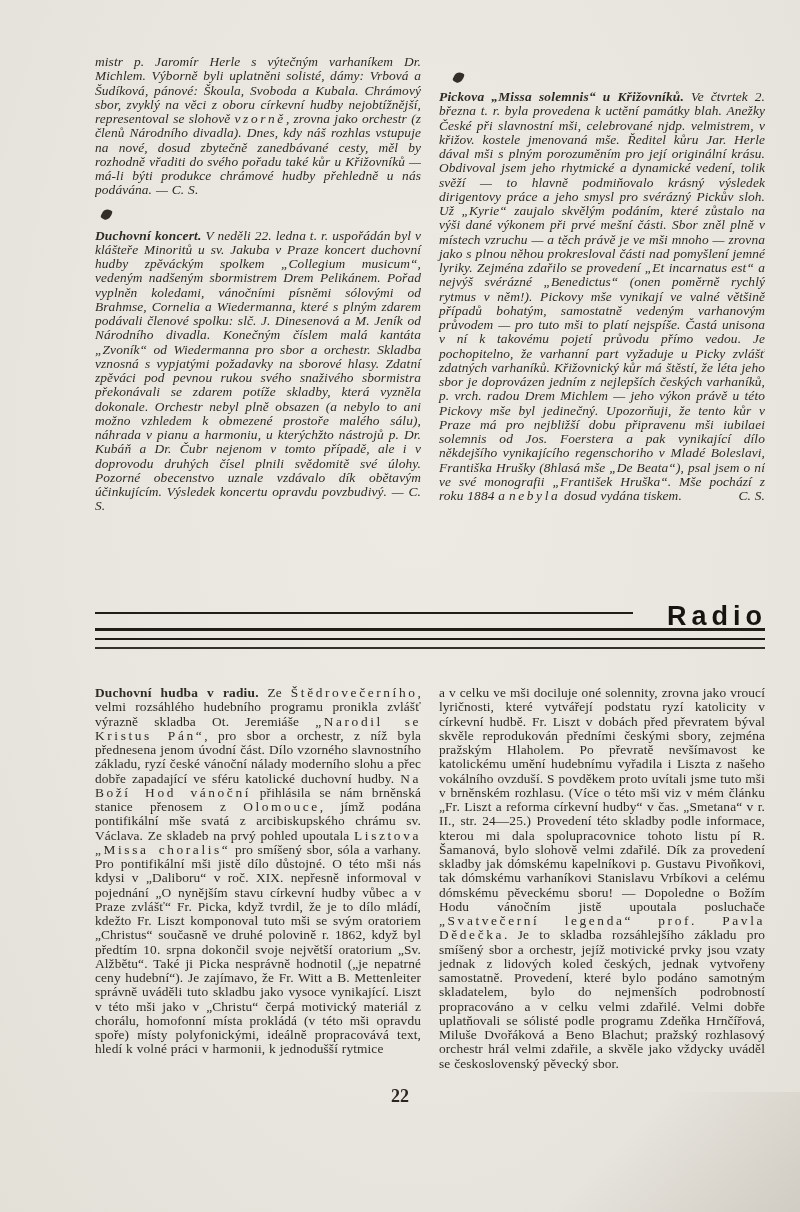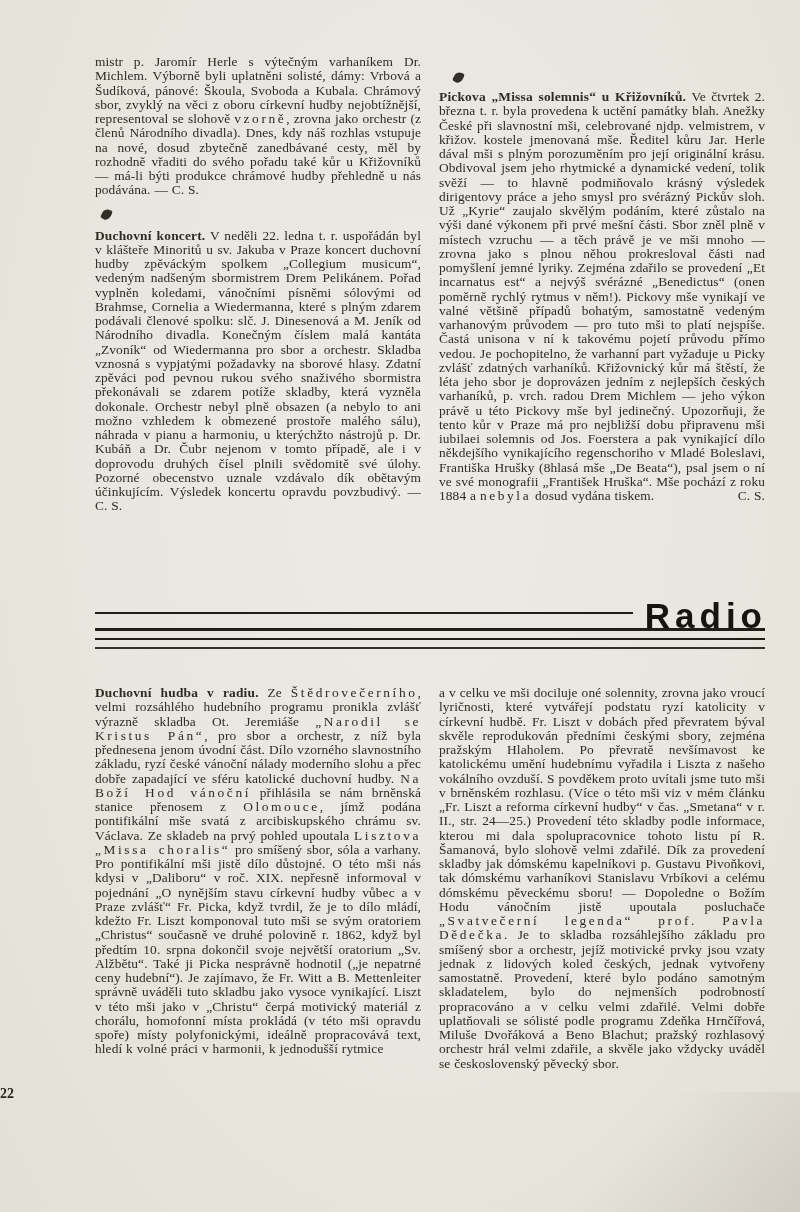--- a/index.html
+++ b/index.html
@@ -12,21 +12,21 @@
     color:#2e2a24;
     overflow:hidden;
   }
   .page::after{ 
     content:"";position:absolute;right:0;bottom:0;width:330px;height:120px;
     background:linear-gradient(315deg, rgba(120,112,100,0.18) 0%, rgba(120,112,100,0.0) 55%);
     pointer-events:none;
   }
   .content{position:absolute;left:95px;top:55px;width:670px;}
   .cols{display:flex;gap:18px;}
-  .cols.top{height:537px;overflow:hidden;}
+  .cols.top{height:537px;overflow:hidden;font-style:italic;}
   .col{width:326px;}
   p.para{
     margin:0;text-align:justify;
     font-size:13.4px;line-height:14.25px;letter-spacing:0.1px;
     word-spacing:0.4px;
   }
   p.para b{font-weight:bold;letter-spacing:0.2px;}
   .spaced{letter-spacing:2.6px;word-spacing:3.5px;}
   .sig{float:right;}
   .ink-mark{
@@ -34,32 +34,32 @@
     border-radius:80% 20% 55% 45% / 55% 45% 75% 25%;
     transform:rotate(28deg);
   }
   .mark-left{margin:11px 0 9px 7px;}
   .mark-right{margin:17px 0 7px 15px;}
   
   .radio-block{position:relative;height:48px;margin-top:15px;}
   .radio-title{
     position:absolute;right:-2px;top:-3px;
     font-family:"Liberation Sans", sans-serif;
-    font-weight:bold;font-size:35px;line-height:24px;letter-spacing:5px;
+    font-weight:bold;font-size:27px;line-height:24px;letter-spacing:5px;
     color:#17140f;padding-left:8px;
   }
   .r-line{position:absolute;background:#211e18;}
   .r-line1{left:0;right:132px;top:5px;height:2px;}
   .r-line2{left:0;right:0;top:21px;height:3px;}
   .r-line3{left:0;right:0;top:31px;height:2px;}
   .r-line4{left:0;right:0;top:40px;height:2px;background:#35312a;}
   .cols.bottom{margin-top:31px;}
   .page-number{
     position:absolute;left:0;top:1086px;width:800px;
-    text-align:left;font-weight:bold;font-size:14px;color:#2a261f;
+    text-align:center;font-weight:bold;font-size:18px;color:#2a261f;
   }
 </style>
 </head>
 <body>
 
 <div class="page">
   <div class="content">
 
     <div class="cols top">
       <div class="col">

